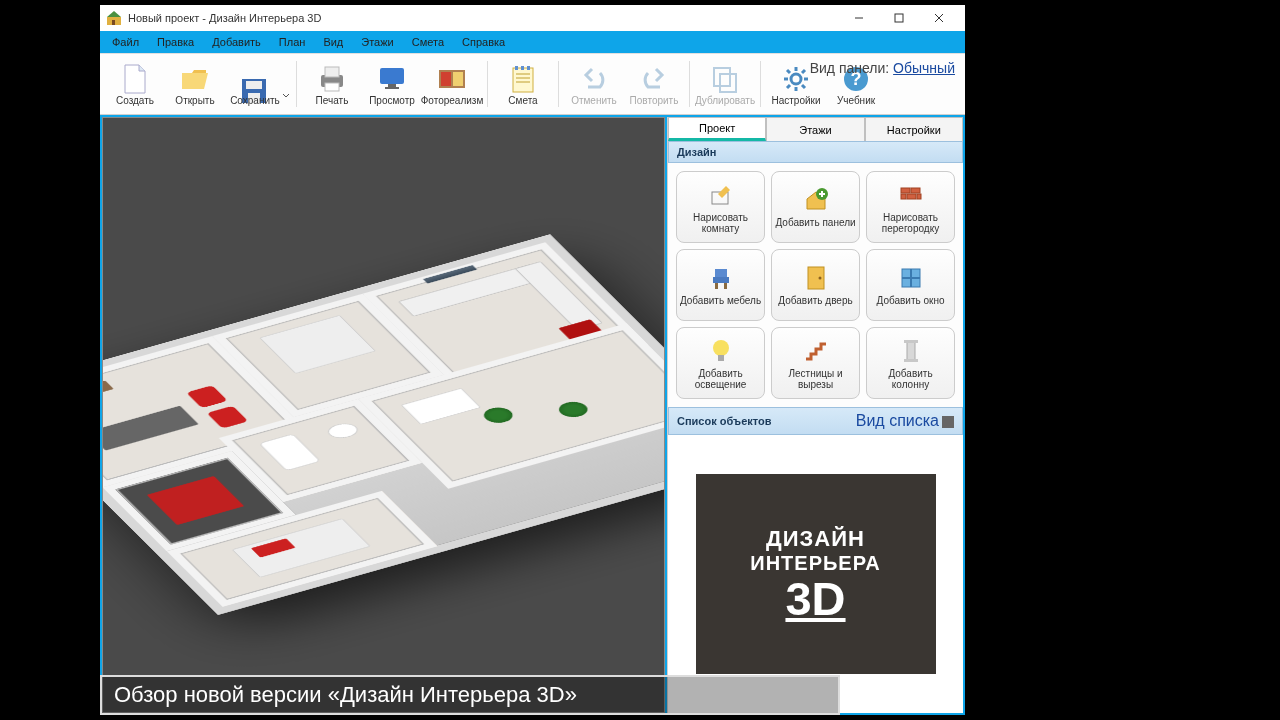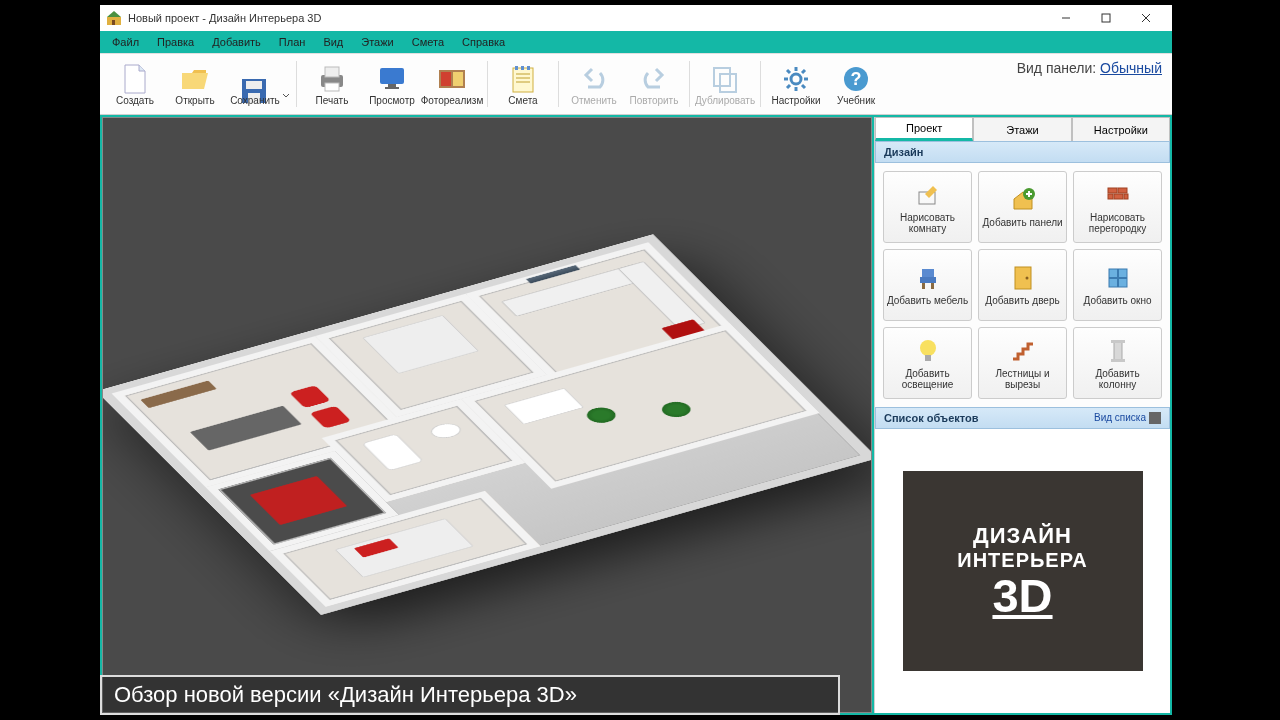--- a/index.html
+++ b/index.html
@@ -1,17 +1,17 @@
 <!DOCTYPE html>
 <html><head>
 <meta charset="utf-8">
 <style>
 * { box-sizing: border-box; margin: 0; padding: 0; font-family: 'Segoe UI', Tahoma, sans-serif; }
 body { background: #000; width: 1280px; height: 720px; overflow: hidden; }
-.frame { position: absolute; left: 100px; top: 5px; width: 1072px; height: 710px; background: #14b8a6; display: flex; flex-direction: column; }
+.frame { position: absolute; left: 100px; top: 5px; width: 865px; height: 710px; background: #0ea5e9; display: flex; flex-direction: column; }
 
 
 .titlebar { height: 26px; display: flex; align-items: center; padding: 0 6px; background: #fff; font-size: 11px; color: #333; }
 .titlebar .app-icon { width: 16px; height: 16px; margin-right: 6px; }
 .titlebar .spacer { flex: 1; }
 .win-btn { width: 40px; height: 26px; display: flex; align-items: center; justify-content: center; color: #333; }
 
 
 .menubar { height: 22px; display: flex; align-items: center; padding: 0 6px; font-size: 11px; color: #222; gap: 12px; }
 .menubar span { cursor: default; margin-left: 6px; }
@@ -51,24 +51,24 @@
 .counter { background:#f0f0f0; border:1px solid #bbb; }
 .window-opening { position:absolute; background: linear-gradient(#5a6a7a,#3a4a5a); }
 
 
 .rightpanel { width: 296px; border-left: 1px solid #d0d0d0; background: #fff; display: flex; flex-direction: column; margin:2px 2px 2px 0;}
 .tabs { display: flex; height: 24px; }
 .tab { flex: 1; border: 1px solid #c0c0c0; border-bottom: none; font-size: 11px; display: flex; align-items: center; justify-content: center; background: #f4f4f4; cursor: pointer; }
 .tab.active { background: #fff; border-bottom: 3px solid #14b8a6; font-weight: 500; }
 .section-head { background: linear-gradient(#d6e9f8,#c3ddf2); border: 1px solid #9cc0de; padding: 4px 8px; font-size: 11px; font-weight: bold; color: #1a3a5a; display:flex; justify-content:space-between; align-items:center; }
 .grid3 { display: grid; grid-template-columns: repeat(3,1fr); gap: 6px; padding: 8px; background:#fdfdfd; }
-.pbtn { height: 72px; border: 1px solid #ccc; border-radius: 3px; background: linear-gradient(#fefefe,#f0f0f0); display: flex; flex-direction: column; align-items: center; justify-content: center; font-size: 10px; color: #333; text-align: center; cursor: pointer; padding: 2px; line-height: 1.1; }
+.pbtn { height: 72px; border: 1px solid #ccc; border-radius: 8px; background: linear-gradient(#fefefe,#f0f0f0); display: flex; flex-direction: column; align-items: center; justify-content: center; font-size: 10px; color: #333; text-align: center; cursor: pointer; padding: 2px; line-height: 1.1; }
 .pbtn .pico { width: 28px; height: 28px; margin-bottom: 3px; display:flex; align-items:center; justify-content:center; }
 .listhead { display:flex; align-items:center; justify-content:space-between; }
-.listhead .viewlink { font-size:10px; color:#1a4aa0; font-weight:normal;text-align:right; }
+.listhead .viewlink { font-size:16px; color:#1a4aa0; font-weight:normal;text-align:right; }
 .listhead .viewlink .tile { width:12px; height:12px; background:#666; display:inline-block; vertical-align:middle; margin-left:3px; }
 
 
 .promo { flex:1; display:flex; align-items:center; justify-content:center; padding:10px; }
 .promo-box { width: 240px; height: 200px; background: #3a3632; color: #fff; display: flex; flex-direction: column; align-items: center; justify-content: center; text-align: center; font-weight: bold; }
 .promo-box .l1 { font-size: 22px; letter-spacing:1px; }
 .promo-box .l2 { font-size: 20px; letter-spacing:1px; }
 .promo-box .l3 { font-size: 47px; font-weight: 900; line-height: 1; text-decoration: underline; }
 
 

